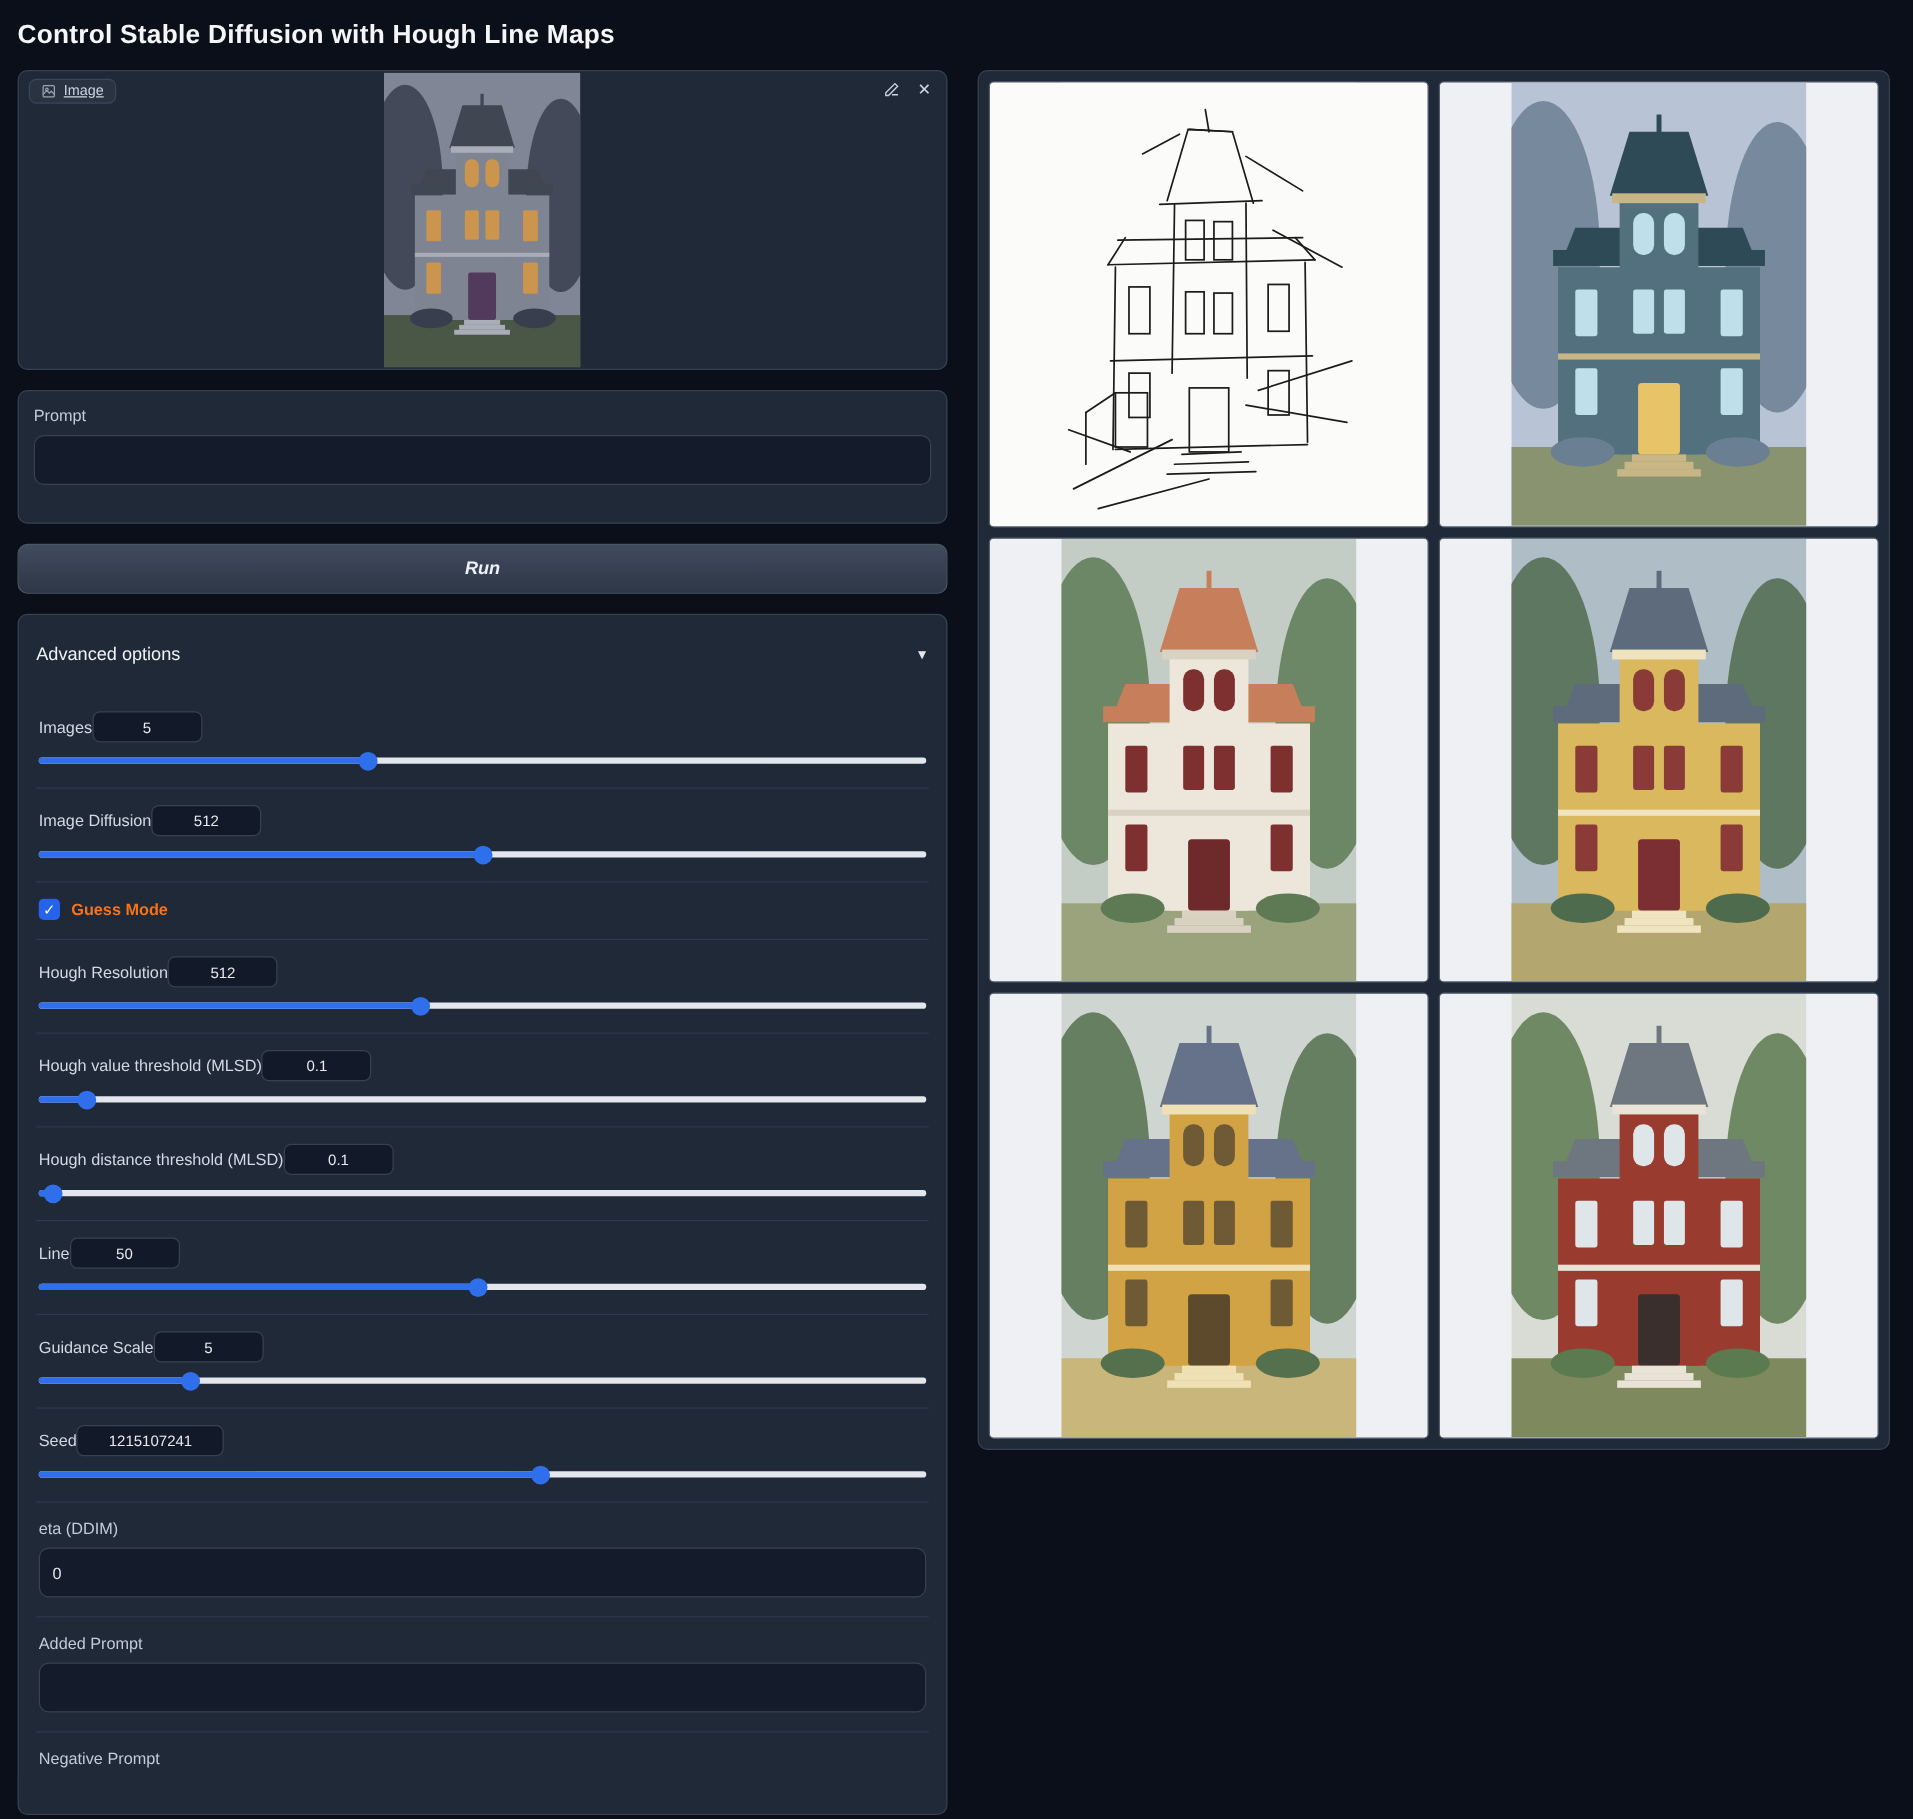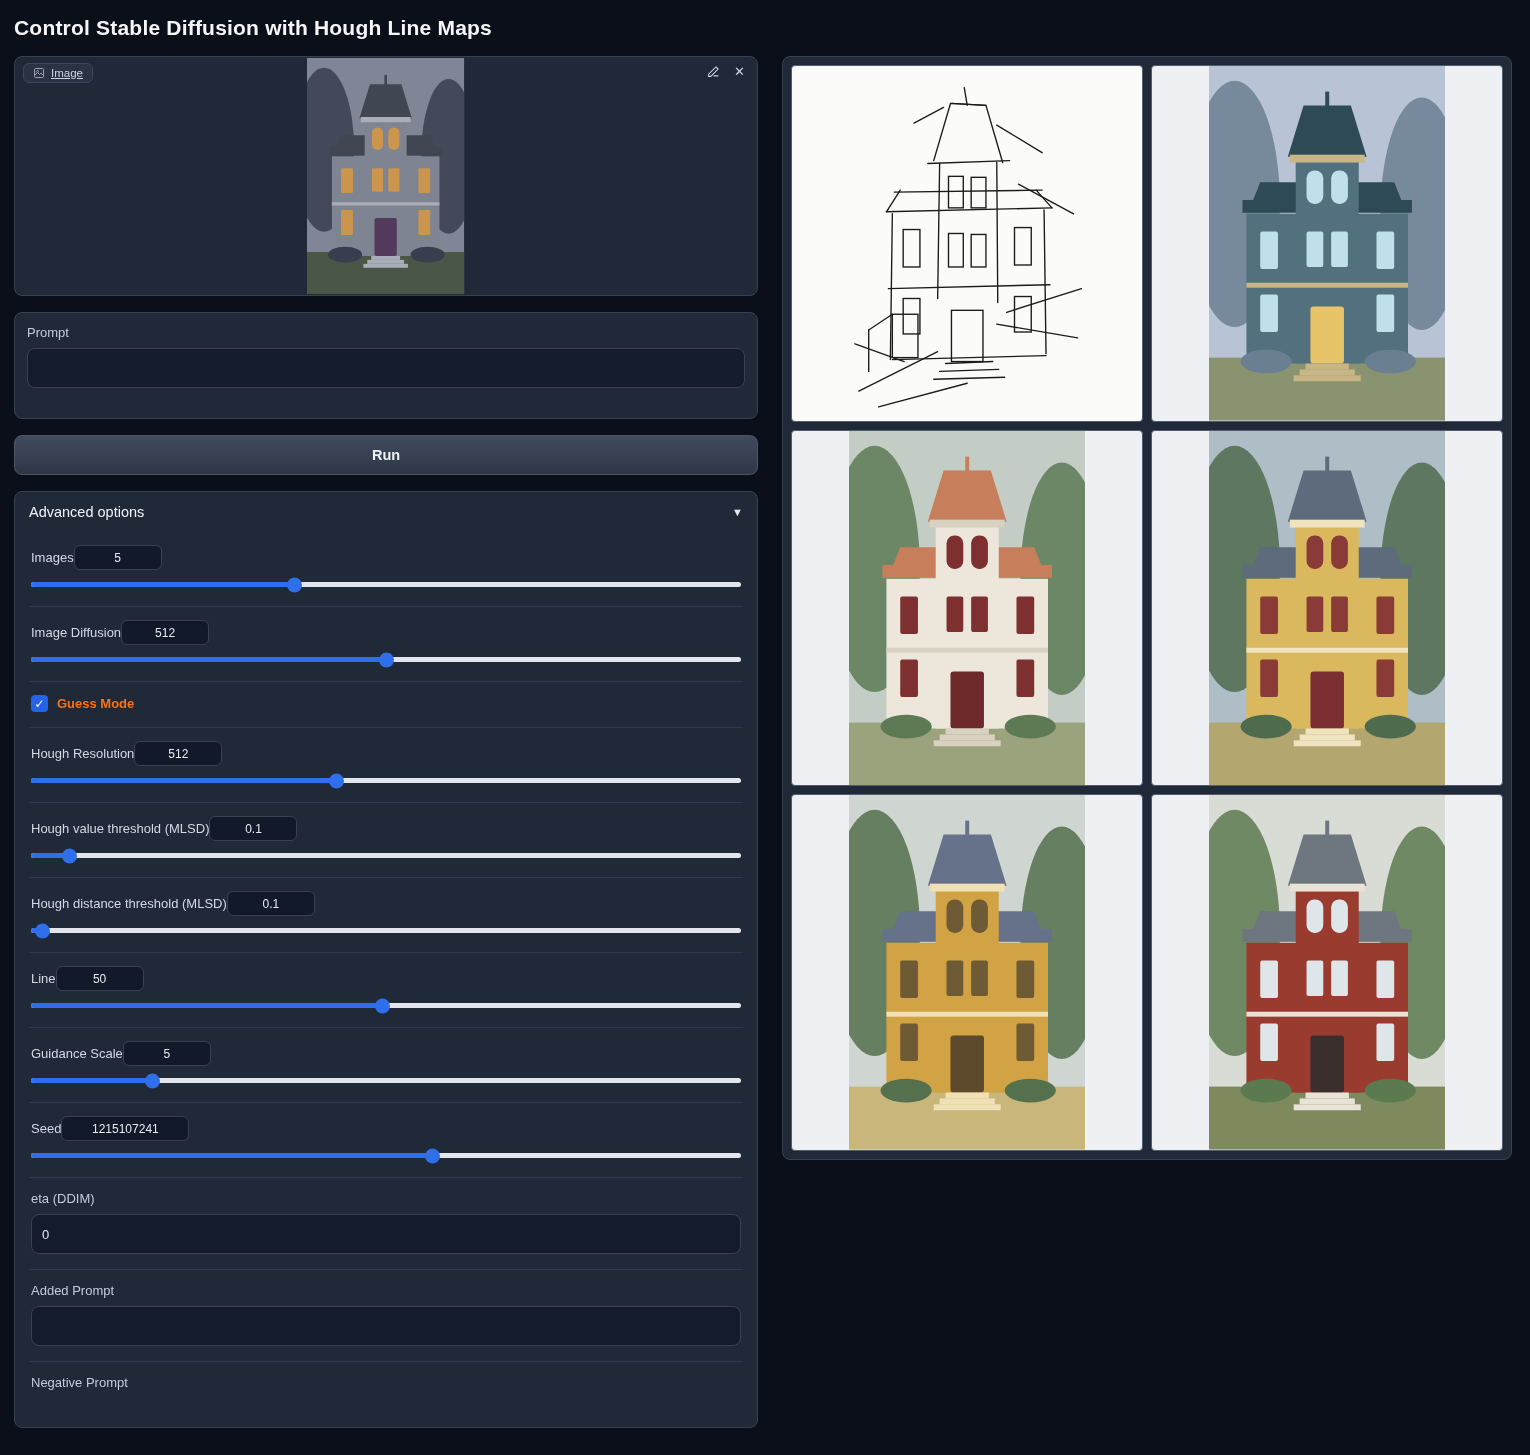--- a/index.html
+++ b/index.html
@@ -37,36 +37,37 @@
     color:#e5e7eb; font-size:13px; padding:0 10px; outline:none;
     font-family:"Liberation Sans","DejaVu Sans",sans-serif;
   }
 
   
   .run-btn {
     width:100%; height:40px; border-radius:8px; border:1px solid #4b5563;
     background:linear-gradient(180deg,#414b5e,#2e3747);
     color:#eef1f5; font-size:14.5px; font-weight:700; cursor:pointer;
     font-family:"Liberation Sans","DejaVu Sans",sans-serif;
+    font-style:italic;
   }
 
   
   .accordion-header { display:flex; justify-content:space-between; align-items:center;
-    padding:12px 14px; cursor:pointer; font-size:14.5px; color:#f0f2f6; }
+    padding:24px 14px; cursor:pointer; font-size:14.5px; color:#f0f2f6; }
   .accordion-header .arrow { font-size:11px; color:#e5e7eb; }
   .adv-body { padding:0 14px 14px; }
   .adv-row { padding:13px 2px 15px; }
   .adv-body > .adv-row + .adv-row { border-top:1px solid #2d3a4d; }
 
   .slider-head { display:flex; justify-content:flex-start; align-items:center; margin-bottom:12px; }
   .slider-label { font-size:13px; color:#d3d9e4; }
   .num-input { width:88px; height:25px; background:#121a29; border:1px solid #374151; border-radius:6px;
     color:#e7eaf0; font-size:12px; text-align:center; outline:none;
     font-family:"Liberation Sans","DejaVu Sans",sans-serif; }
-  .num-input.wide { width:128px; }
+  .num-input.wide { width:118px; }
   .track { position:relative; height:5px; background:#e3e6ec; border-radius:4px; margin:6px 0 4px; cursor:pointer; }
   .fill { position:absolute; left:0; top:0; height:100%; background:#2f6feb; border-radius:4px; }
   .knob { position:absolute; right:-8px; top:50%; transform:translateY(-50%);
     width:15px; height:15px; border-radius:50%; background:#2f6feb; cursor:grab; }
 
   .checkbox-row { display:flex; align-items:center; gap:9px; cursor:pointer; }
   .checkbox { width:17px; height:17px; border-radius:4px; background:#2563eb; color:#fff;
     display:flex; align-items:center; justify-content:center; font-size:12px; line-height:1; }
   .checkbox-label { font-size:13px; color:#f97316; font-weight:600; }
 

